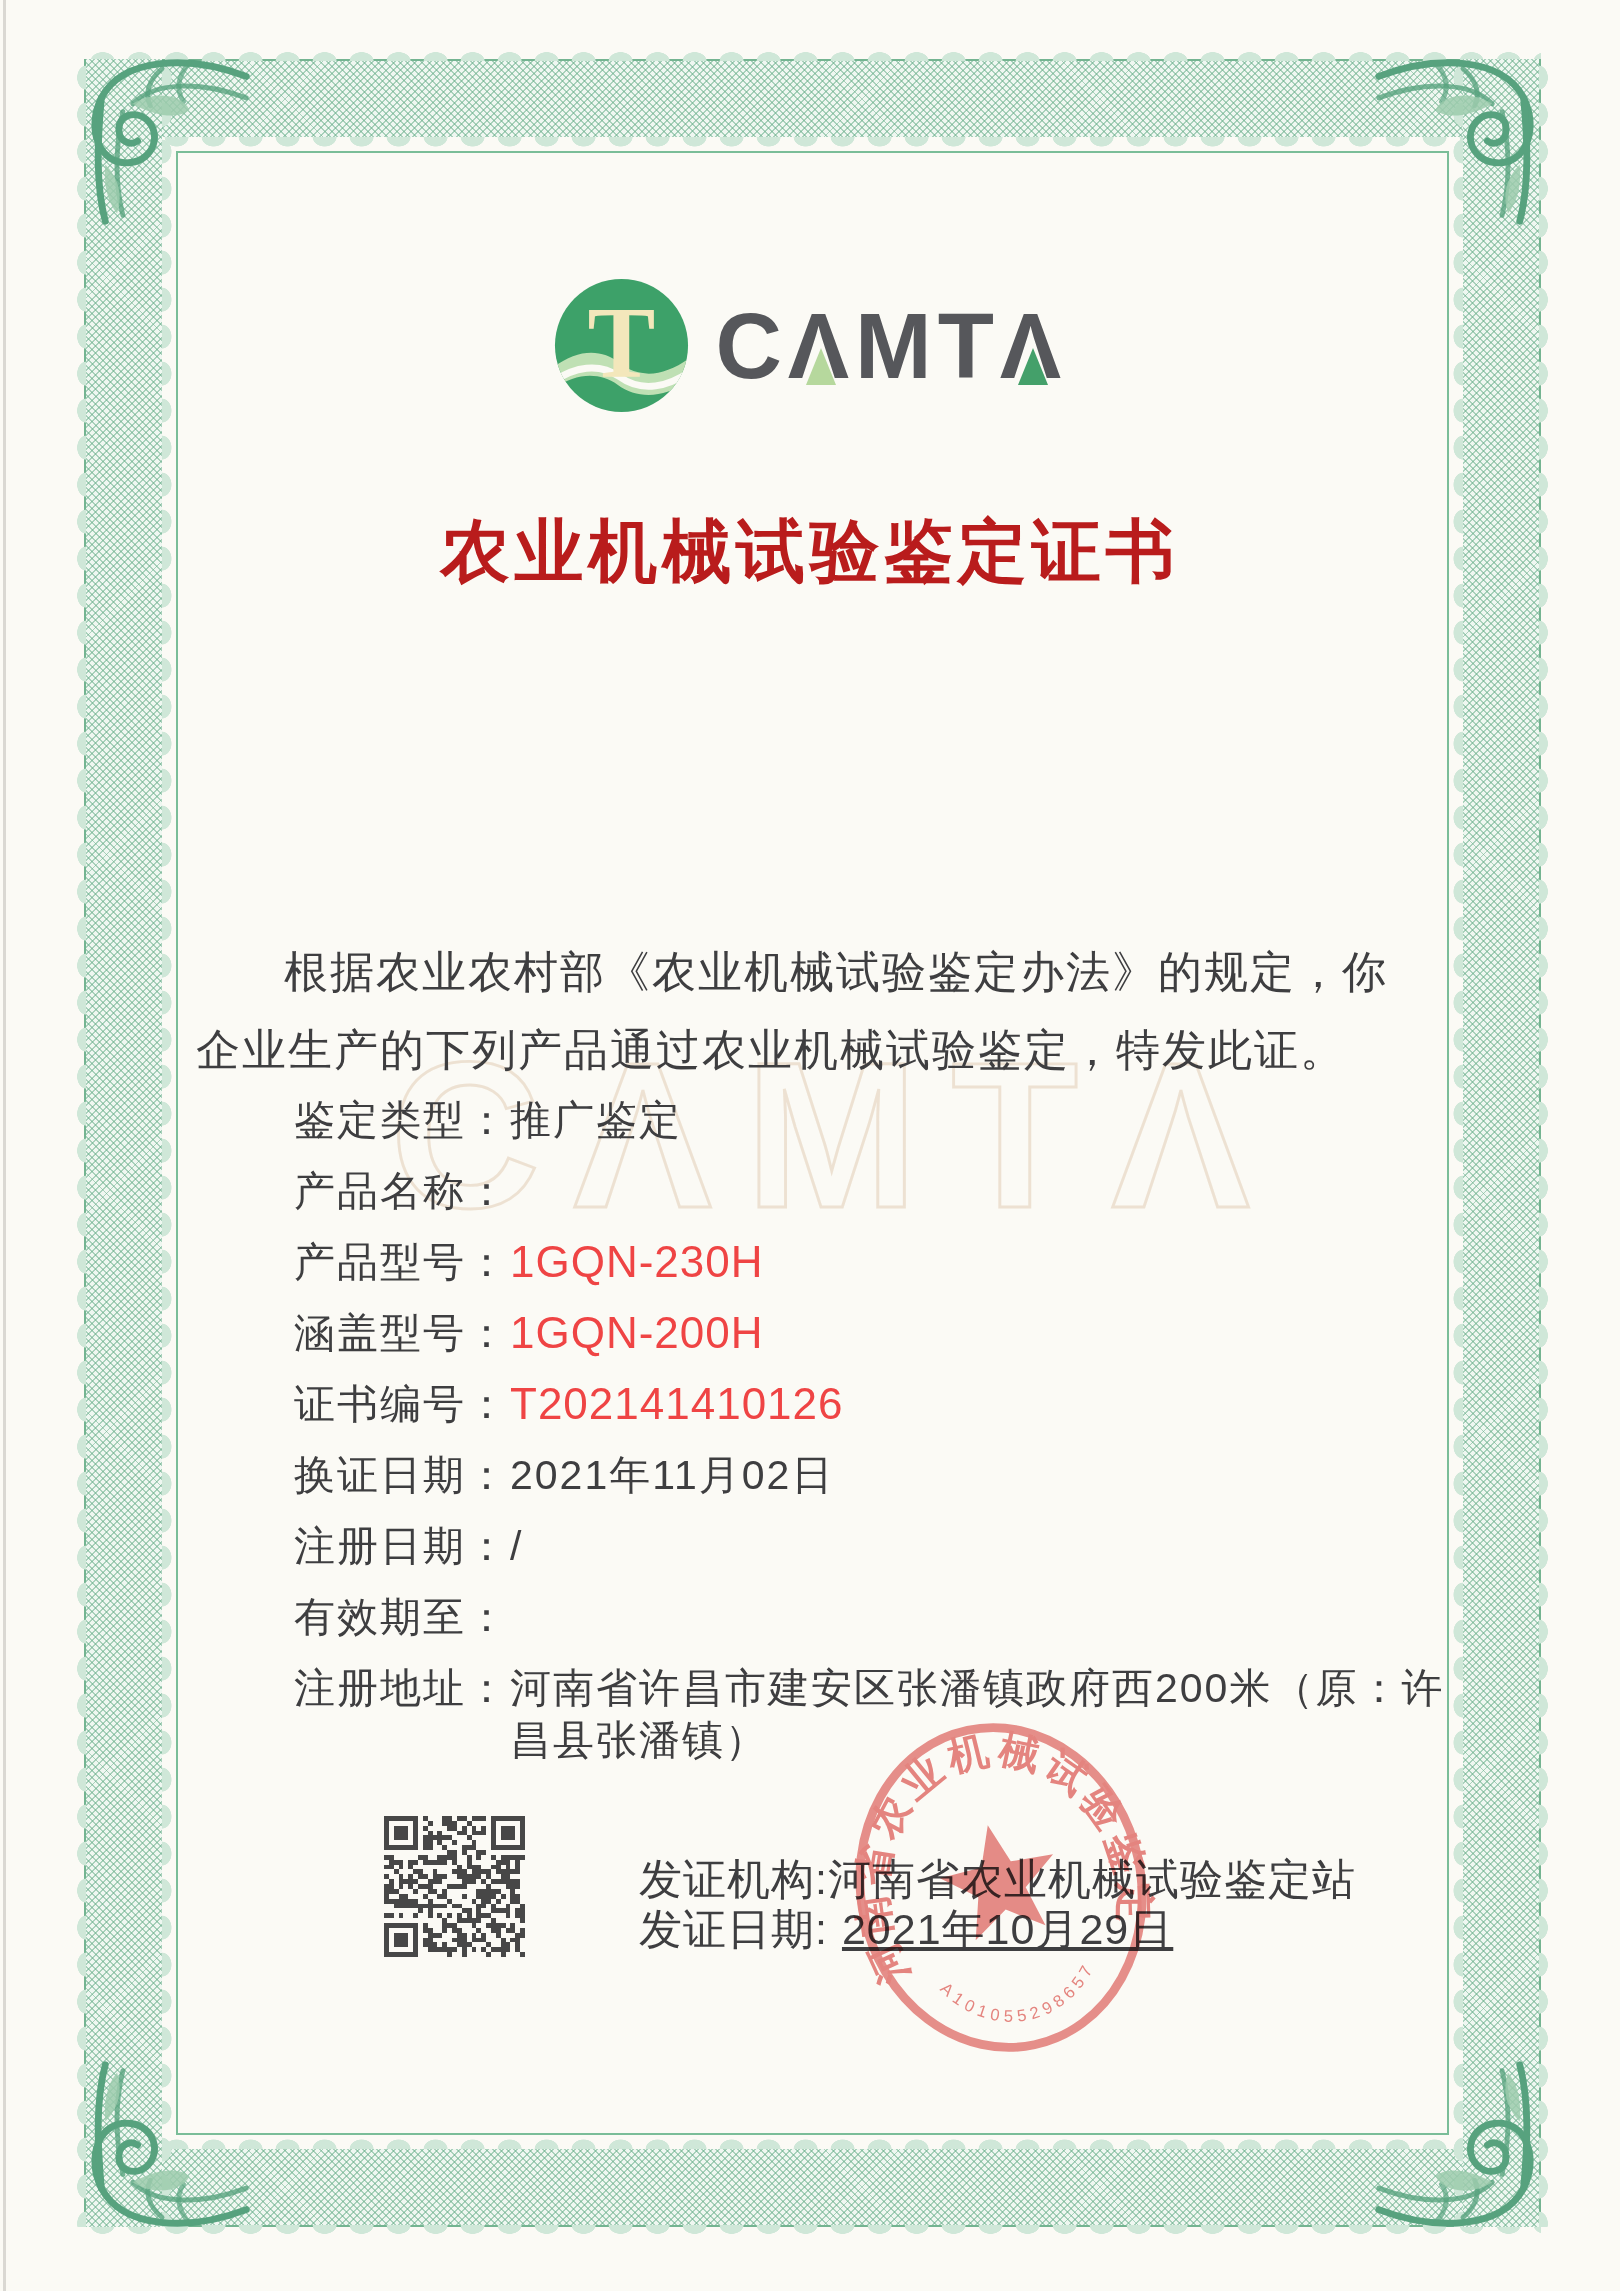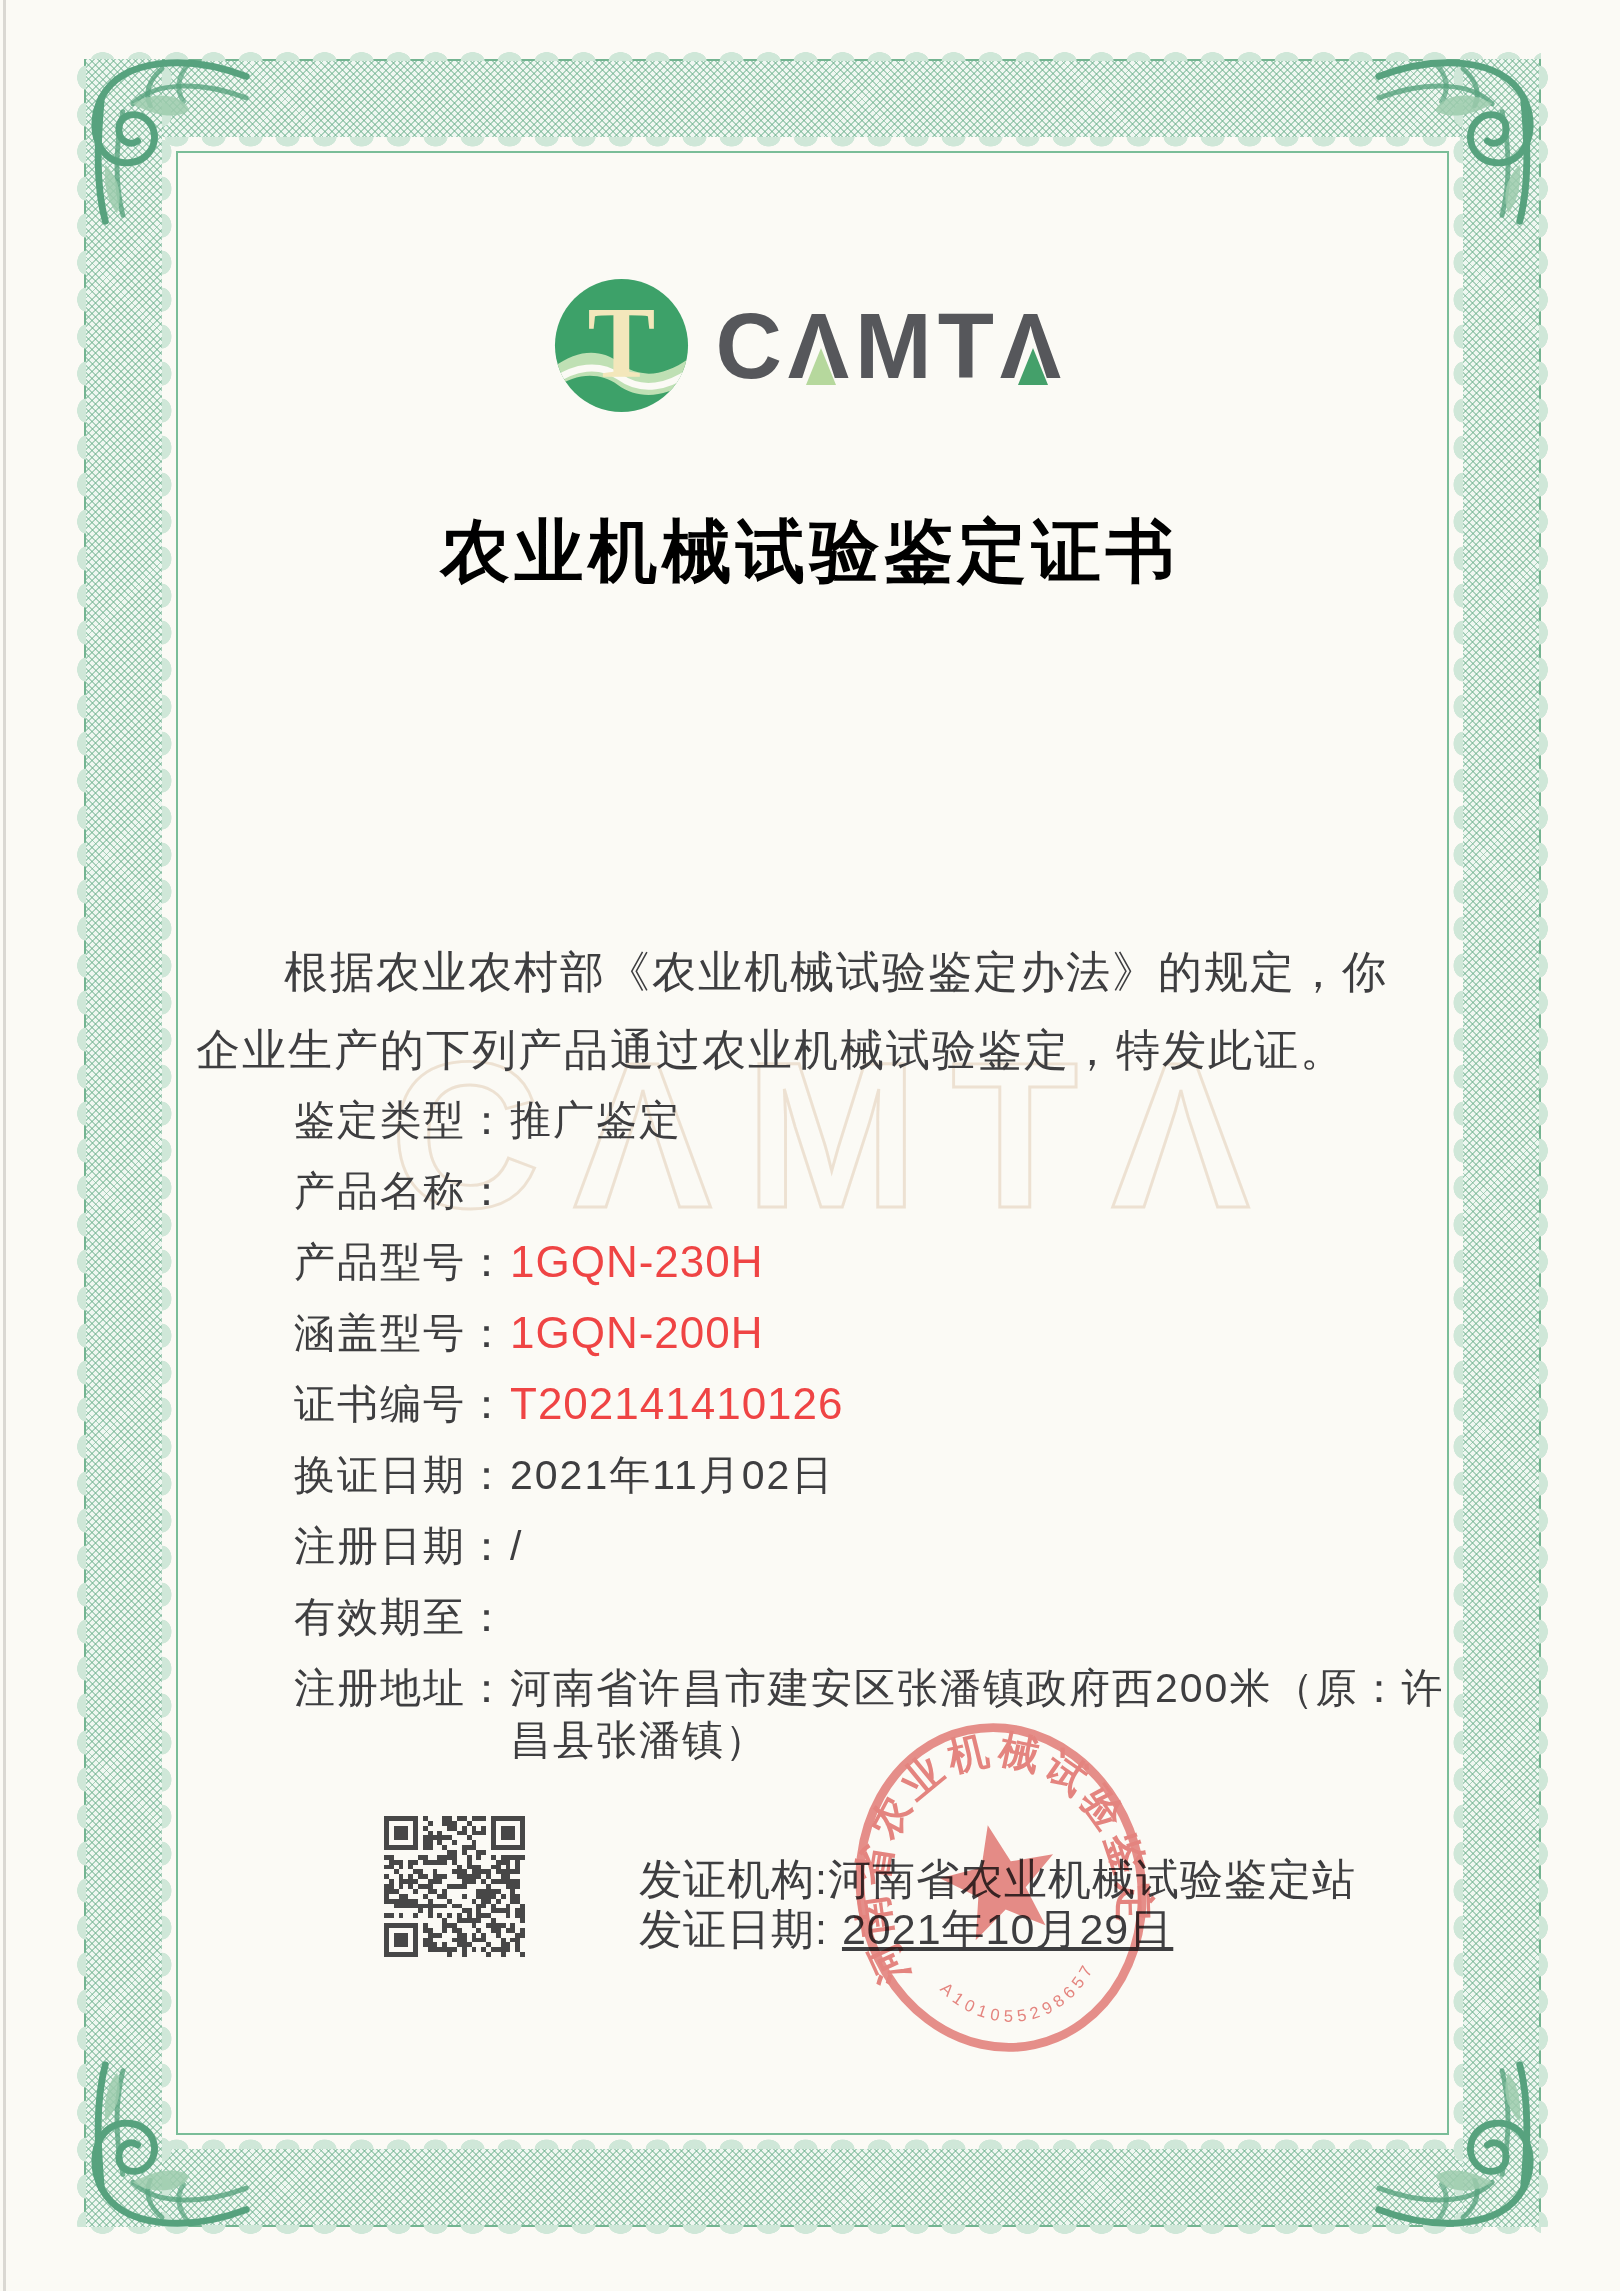--- a/index.html
+++ b/index.html
@@ -52,21 +52,21 @@
   .brand{display:flex;align-items:flex-end;font-weight:bold;font-size:92px;color:#56575b;letter-spacing:5.9px;line-height:1;}
   .brand .ch{display:inline-block;}
   .brand .lam{position:relative;display:inline-block;}
   .brand .lam i{position:absolute;bottom:6.9px;left:50%;transform:translateX(-50%);width:0;height:0;
     border-left:15.7px solid transparent;border-right:15.7px solid transparent;}
   .brand .lam-1 i{border-bottom:37px solid #b6d89d;}
   .brand .lam-2 i{border-bottom:37px solid #44a06a;}
 
   
   .cert-title{position:absolute;left:0;right:0;top:506px;text-align:center;
-    font-family:"Liberation Serif",serif;font-weight:bold;font-size:69px;letter-spacing:4.9px;color:#000000;}
+    font-family:"Liberation Serif",serif;font-weight:bold;font-size:69px;letter-spacing:4.9px;color:#b91c1c;}
   .recipient{position:absolute;left:196px;top:788px;width:1117px;font-size:56px;font-weight:bold;
     color:#3d3d3f;line-height:1.34;letter-spacing:2px;}
   .intro{position:absolute;left:196px;top:933px;width:1225px;font-size:44px;color:#3e3e40;
     line-height:78px;text-indent:2em;letter-spacing:2px;}
 
   .fields{position:absolute;left:294px;top:1086px;width:1186px;}
   .field-row{display:flex;align-items:flex-start;min-height:71px;font-size:41px;color:#3e3e40;
     letter-spacing:2px;line-height:52px;padding-top:7.8px;box-sizing:border-box;}
   .field-label{flex:0 0 216px;}
   .field-value{width:970px;}

